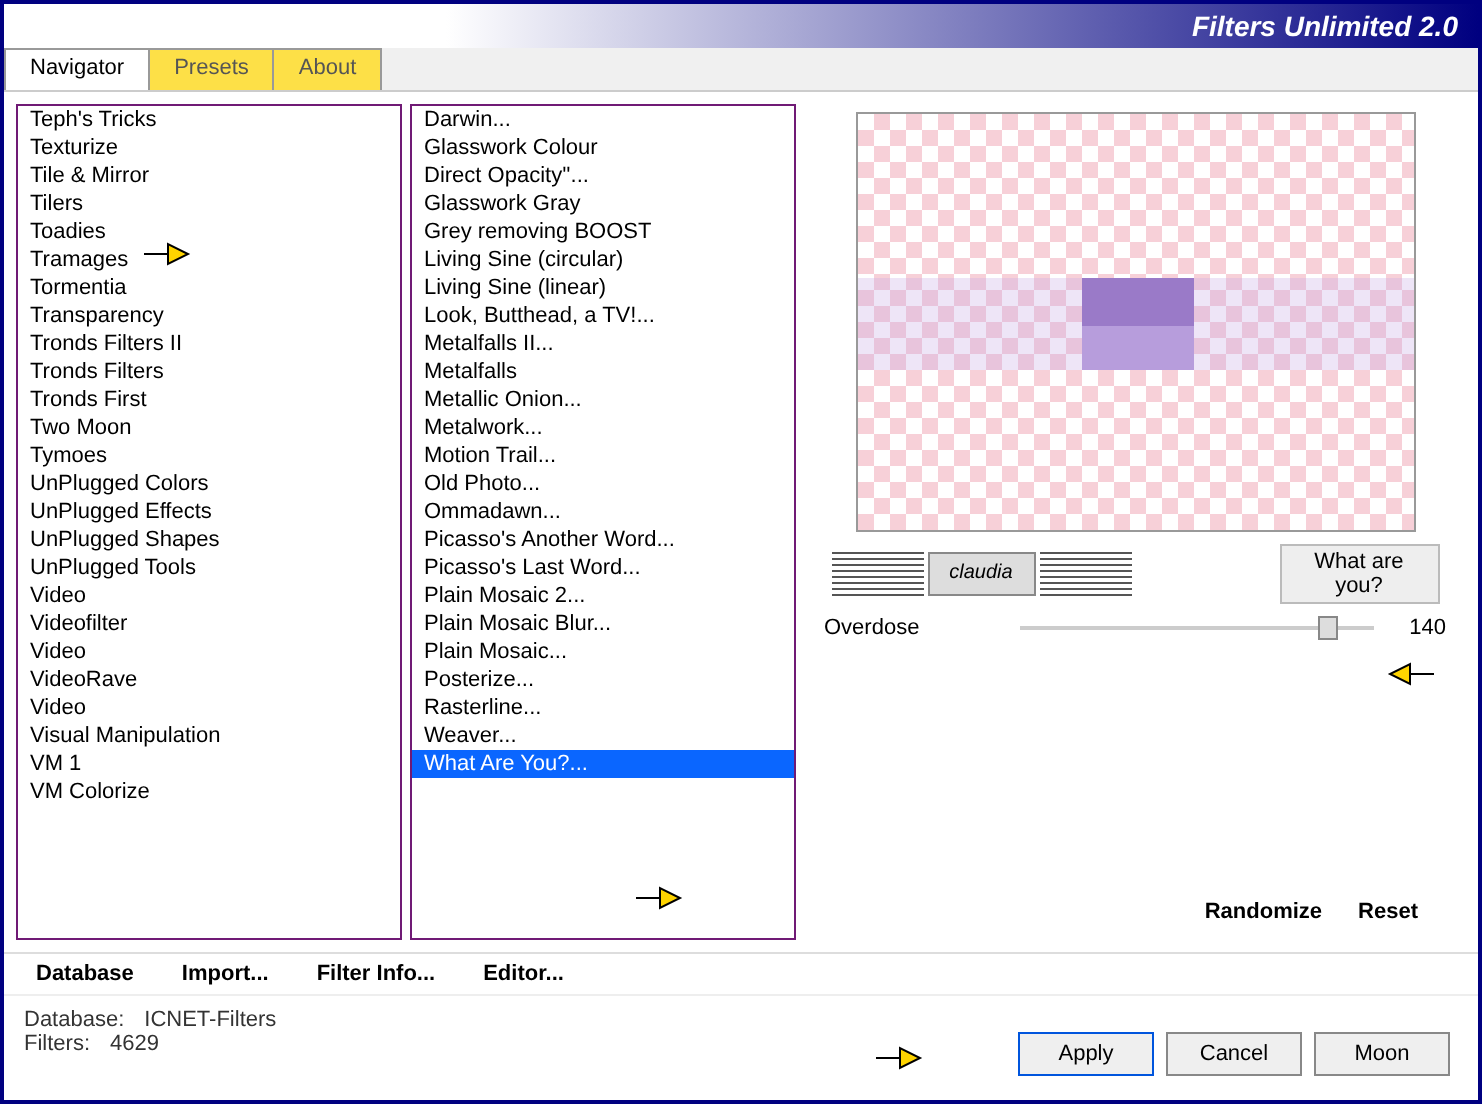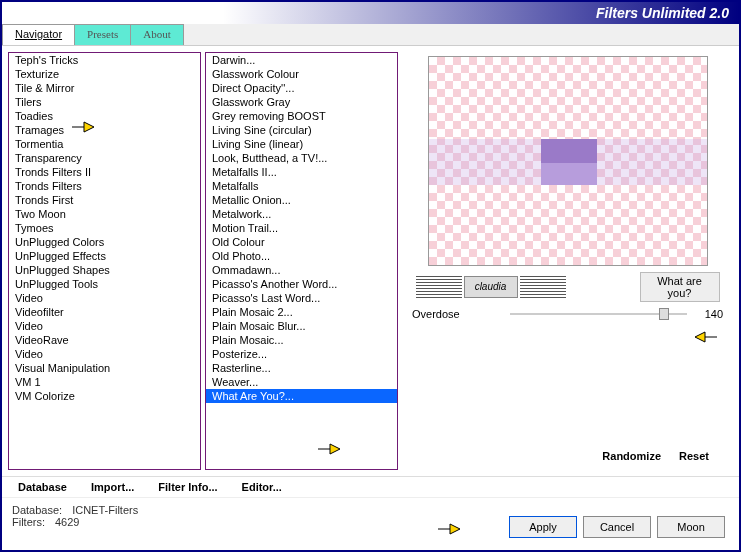--- a/index.html
+++ b/index.html
@@ -3,22 +3,22 @@
 <meta charset="utf-8">
 <style>
 * { margin: 0; padding: 0; box-sizing: border-box; font-family: Tahoma, sans-serif; font-size: 11px; }
 body { background: #fff; width: 741px; height: 552px; border: 2px solid #000080; position: relative; }
 
 .title-bar { background: linear-gradient(to right, #fff 30%, #000080); height: 22px; display: flex; justify-content: flex-end; align-items: center; padding-right: 10px; }
 .title-bar span { color: #fff; font-style: italic; font-weight: bold; font-size: 14px; }
 
 .tabs { display: flex; background: #f0f0f0; border-bottom: 1px solid #ccc; height: 22px; }
 .tab { padding: 3px 12px; border: 1px solid #999; border-bottom: none; background: #fff; margin-right: -1px; cursor: pointer; }
-.tab.active { background: #fff; position: relative; z-index: 1; text-decoration: underline; }
-.tab.inactive { background: #5eead4; color: #555; font-family: Liberation Serif, serif; }
+.tab.active { background: #fff; position: relative; z-index: 1; }
+.tab.inactive { background: #fde047; color: #555; }
 
 .main { display: flex; height: 430px; padding: 6px; gap: 4px; }
 
 .list-col { display: flex; flex-direction: column; width: 193px; border: 1px solid #701a75; }
 .list-scroll { overflow-y: scroll; flex: 1; background: #fff; }
 .list-item { padding: 1px 6px; white-space: nowrap; cursor: pointer; color: #000; }
 .list-item.sel { background: #0a66ff; color: #fff; }
 
 .scrollbar-fake::-webkit-scrollbar { width: 16px; }
 .scrollbar-fake::-webkit-scrollbar-track { background: #f0f0f0; }
@@ -118,21 +118,20 @@
         <div class="list-item">Glasswork Gray</div>
         <div class="list-item">Grey removing BOOST</div>
         <div class="list-item">Living Sine (circular)</div>
         <div class="list-item">Living Sine (linear)</div>
         <div class="list-item">Look, Butthead, a TV!...</div>
         <div class="list-item">Metalfalls II...</div>
         <div class="list-item">Metalfalls</div>
         <div class="list-item">Metallic Onion...</div>
         <div class="list-item">Metalwork...</div>
         <div class="list-item">Motion Trail...</div>
-        <div class="list-item">Old Colour</div>
         <div class="list-item">Old Photo...</div>
         <div class="list-item">Ommadawn...</div>
         <div class="list-item">Picasso's Another Word...</div>
         <div class="list-item">Picasso's Last Word...</div>
         <div class="list-item">Plain Mosaic 2...</div>
         <div class="list-item">Plain Mosaic Blur...</div>
         <div class="list-item">Plain Mosaic...</div>
         <div class="list-item">Posterize...</div>
         <div class="list-item">Rasterline...</div>
         <div class="list-item">Weaver...</div>

